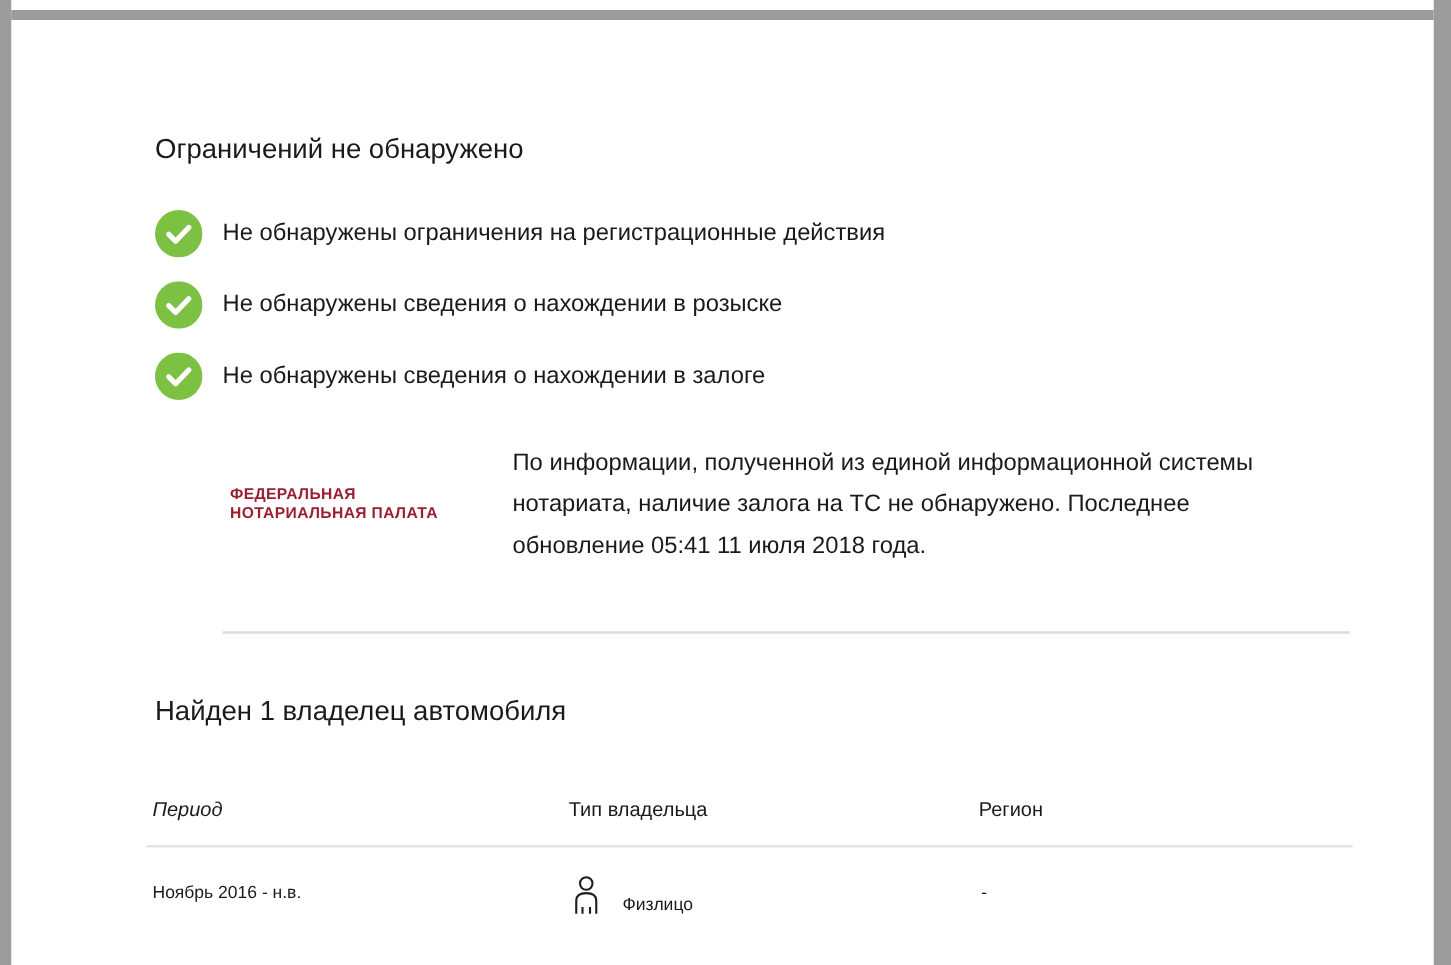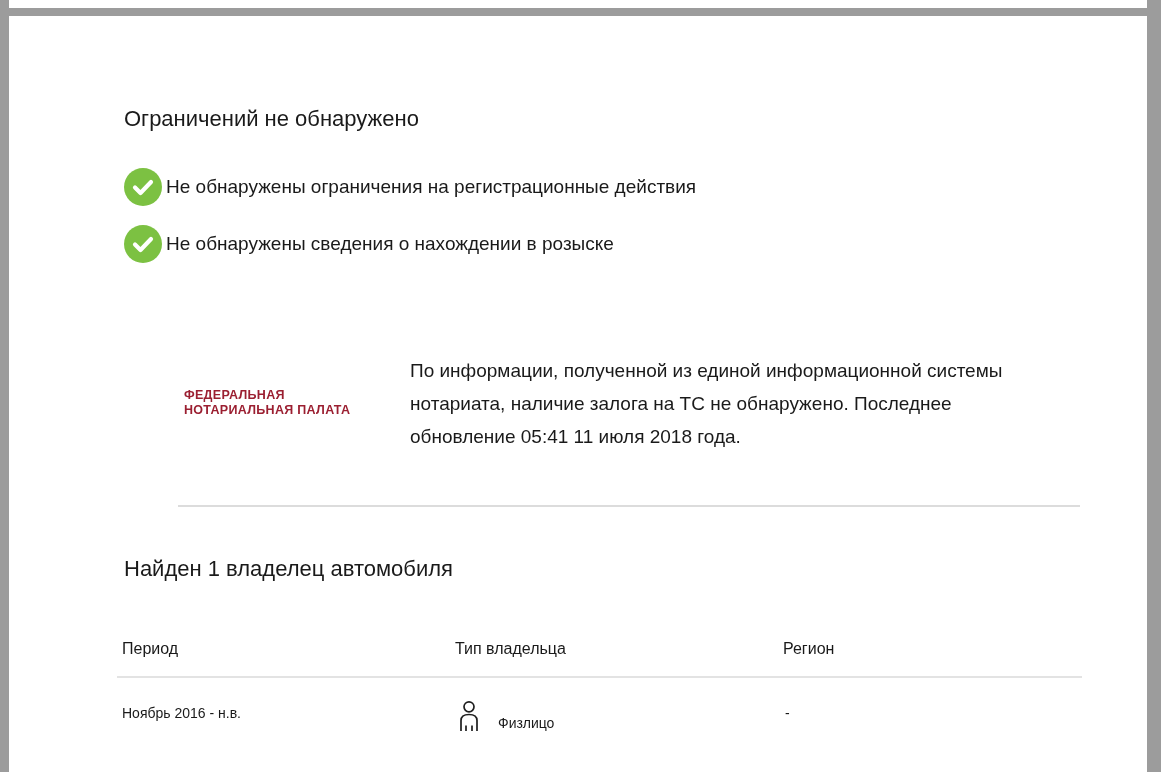--- a/index.html
+++ b/index.html
@@ -12,40 +12,40 @@
   .frame-left  { position:absolute; left:0; top:0; width:9px; height:772px; background:#9c9c9c; }
   .frame-right { position:absolute; left:1147px; top:0; width:14px; height:772px; background:#9c9c9c; }
   .frame-top   { position:absolute; left:9px; top:8px; width:1138px; height:8px; background:#9c9c9c; }
 
   .section-title { position:absolute; font-size:22px; font-weight:400; color:#1a1a1a; white-space:nowrap; }
   #title-restrictions { left:124px; top:106px; }
   #title-owners { left:124px; top:556px; }
 
   .check-row { position:absolute; left:124px; height:38px; display:flex; align-items:center; }
   .check-row .icon-wrap { width:38px; height:38px; flex:0 0 38px; }
-  .check-row .label { margin-left:4px; font-size:19px; white-space:nowrap; }
+  .check-row .label { margin-left:16px; font-size:19px; white-space:nowrap; }
   #check-row-0 { top:168px; }
   #check-row-1 { top:225px; }
   #check-row-2 { top:282px; }
 
   .notary-logo {
     position:absolute; left:184px; top:388px;
     color:#9b1f31; font-weight:bold; font-size:12.5px; line-height:15px;
     letter-spacing:0.3px; white-space:nowrap;
   }
   .notary-text {
     position:absolute; left:410px; top:354px; width:640px;
     font-size:19px; line-height:33px; white-space:pre-line;
   }
 
   .divider-1 { position:absolute; left:178px; top:505px; width:902px; height:2px; background:#dcdcdc; }
   .divider-2 { position:absolute; left:117px; top:676px; width:965px; height:2px; background:#e3e3e3; }
 
   .th { position:absolute; top:640px; font-size:16px; color:#1a1a1a; white-space:nowrap; }
-  #th-period { left:122px; }
+  #th-period { left:122px;font-style:italic; }
   #th-type   { left:455px; }
   #th-region { left:783px; }
 
   .td { position:absolute; font-size:14px; white-space:nowrap; }
   #td-period { left:122px; top:705px; }
   #td-type   { left:498px; top:715px; }
   #td-region { left:785px; top:705px; }
   .person-icon-wrap { position:absolute; left:458px; top:700px; width:22px; height:32px; }
 </style>
 </head>
@@ -72,20 +72,29 @@
   <div class="check-row" id="check-row-1">
     <span class="icon-wrap">
       <svg width="38" height="38" viewBox="0 0 38 38">
         <circle cx="19" cy="19" r="19" fill="#7cc142"></circle>
         <path d="M11 19.5 L16.5 25 L27 14" stroke="#ffffff" stroke-width="4.2" fill="none" stroke-linecap="round" stroke-linejoin="round"></path>
       </svg>
     </span>
     <span class="label">Не обнаружены сведения о нахождении в розыске</span>
   </div>
 
+  <div class="check-row" id="check-row-2">
+    <span class="icon-wrap">
+      <svg width="38" height="38" viewBox="0 0 38 38">
+        <circle cx="19" cy="19" r="19" fill="#7cc142"></circle>
+        <path d="M11 19.5 L16.5 25 L27 14" stroke="#ffffff" stroke-width="4.2" fill="none" stroke-linecap="round" stroke-linejoin="round"></path>
+      </svg>
+    </span>
+    <span class="label">Не обнаружены сведения о нахождении в залоге</span>
+  </div>
 
   <div class="notary-logo">
     <div>ФЕДЕРАЛЬНАЯ</div>
     <div>НОТАРИАЛЬНАЯ ПАЛАТА</div>
   </div>
 
   <div class="notary-text">По информации, полученной из единой информационной системы
 нотариата, наличие залога на ТС не обнаружено. Последнее
 обновление 05:41 11 июля 2018 года.</div>
 

